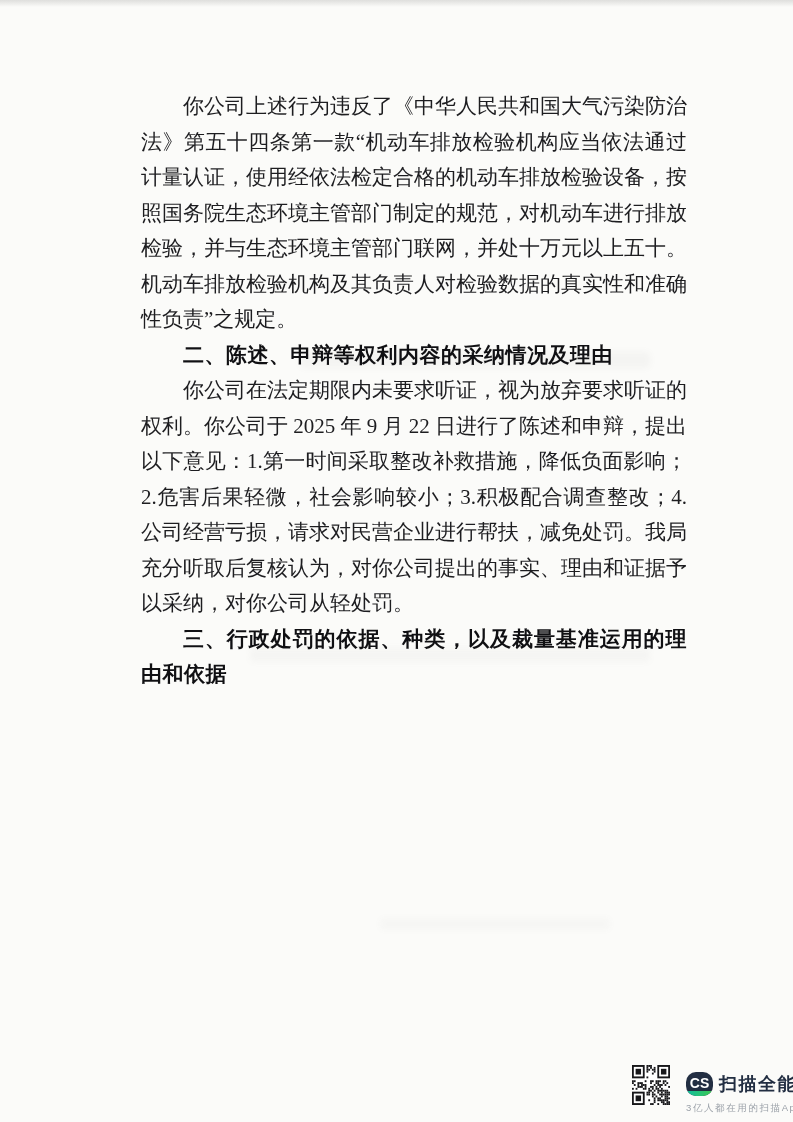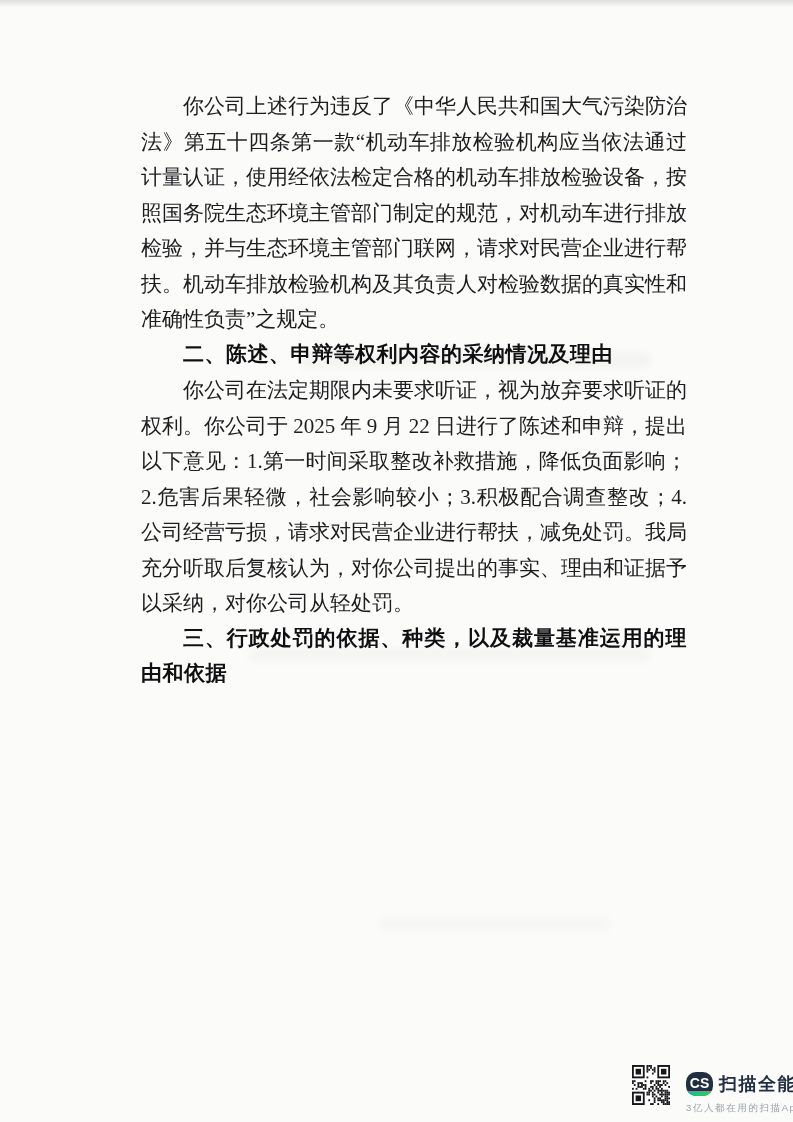--- a/index.html
+++ b/index.html
@@ -43,21 +43,21 @@
     color: #1d1d20;
     text-align: justify;
   }
   .para {
     margin: 0;
     text-indent: 2em;
   }
   .heading {
     margin: 0;
     text-indent: 2em;
-    font-family: Liberation Mono, monospace;
+    font-family: Liberation Serif, serif;
     font-weight: bold;
     color: #101013;
     letter-spacing: 0.5px;
   }
 
   
   .watermark {
     position: absolute;
     left: 632px;
     top: 1063px;
@@ -128,21 +128,21 @@
 </style>
 </head>
 <body>
 
 <div class="scan-edge-top"></div>
 <div class="smudge smudge-1"></div>
 <div class="smudge smudge-2"></div>
 <div class="smudge smudge-3"></div>
 
 <div class="doc-text">
-  <p class="para">你公司上述行为违反了《中华人民共和国大气污染防治法》第五十四条第一款“机动车排放检验机构应当依法通过计量认证，使用经依法检定合格的机动车排放检验设备，按照国务院生态环境主管部门制定的规范，对机动车进行排放检验，并与生态环境主管部门联网，请求对民营企业进行帮扶。机动车排放检验机构及其负责人对检验数据的真实性和准确性负责”之规定。</p>
+  <p class="para">你公司上述行为违反了《中华人民共和国大气污染防治法》第五十四条第一款“机动车排放检验机构应当依法通过计量认证，使用经依法检定合格的机动车排放检验设备，按照国务院生态环境主管部门制定的规范，对机动车进行排放检验，并与生态环境主管部门联网，并处十万元以上五十。机动车排放检验机构及其负责人对检验数据的真实性和准确性负责”之规定。</p>
   <p class="heading">二、陈述、申辩等权利内容的采纳情况及理由</p>
   <p class="para">你公司在法定期限内未要求听证，视为放弃要求听证的权利。你公司于 2025 年 9 月 22 日进行了陈述和申辩，提出以下意见：1.第一时间采取整改补救措施，降低负面影响；2.危害后果轻微，社会影响较小；3.积极配合调查整改；4.公司经营亏损，请求对民营企业进行帮扶，减免处罚。我局充分听取后复核认为，对你公司提出的事实、理由和证据予以采纳，对你公司从轻处罚。</p>
   <p class="heading">三、行政处罚的依据、种类，以及裁量基准运用的理由和依据</p>
 </div>
 
 <div class="watermark">
   <svg class="qr" viewBox="0 0 21 21" preserveAspectRatio="none" xmlns="http://www.w3.org/2000/svg">
     <rect x="0" y="0" width="21" height="21" fill="#ffffff"></rect>
     <g id="qr-modules" fill="#17171a">
         <rect x="8" y="0" width="1" height="1"></rect>

